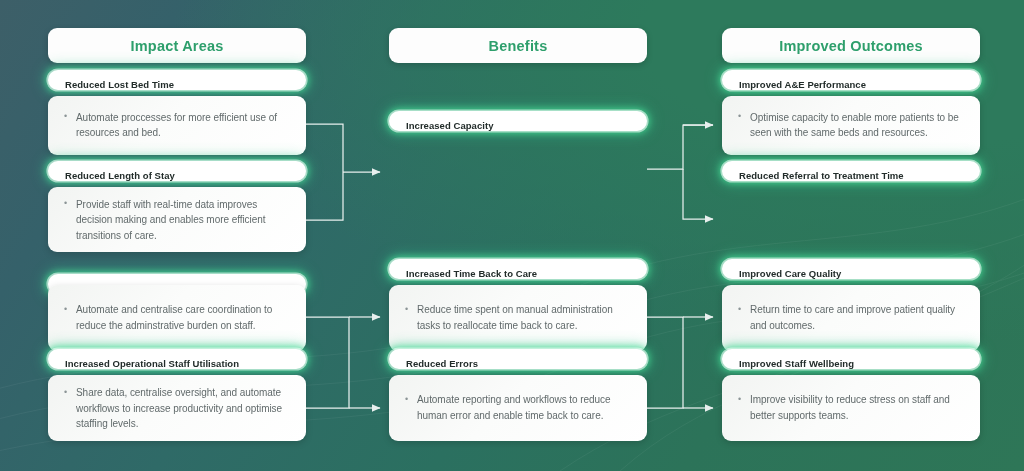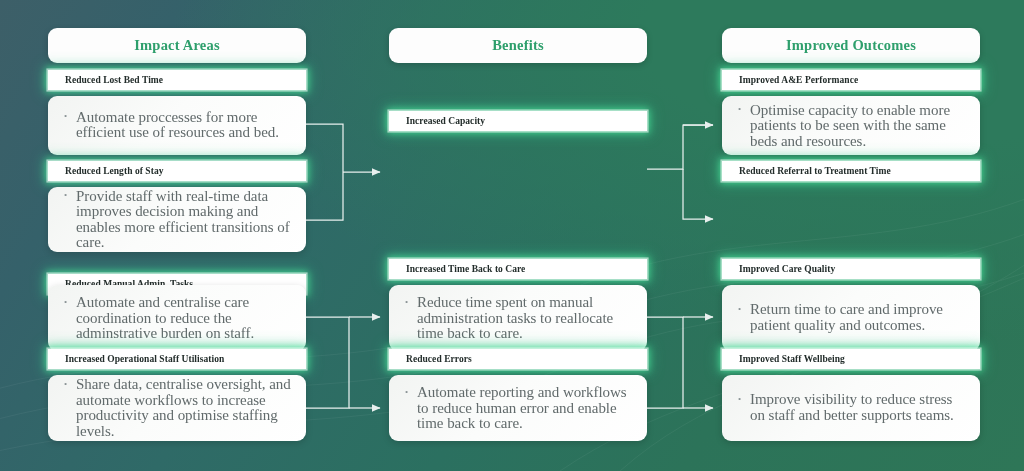--- a/index.html
+++ b/index.html
@@ -27,21 +27,20 @@
     pointer-events: none;
     opacity: .20;
   }
 
   
   .column {
     position: absolute;
     top: 0;
     width: 258px;
     height: 375px;
-    font-family: Liberation Serif, serif;
   }
   #col-impact   { left: 48px; }
   #col-benefits { left: 389px; }
   #col-outcomes { left: 722px; }
 
   
   .header-card {
     position: absolute;
     top: 28px;
     left: 0;
@@ -61,23 +60,23 @@
     letter-spacing: .2px;
   }
 
   
   .pill {
     position: absolute;
     left: 0;
     width: 258px;
     height: 20px;
     background: #ffffff;
-    border-radius: 0;
+    border-radius: 10px;
     display: flex;
-    align-items: center;
+    align-items: flex-end;
     padding-left: 17px;
     box-shadow:
       0 0 0 1.6px rgba(255,255,255,.55),
       0 0 7px 2px rgba(70,220,150,.85),
       0 0 14px 4px rgba(60,200,140,.45);
   }
   .pill span {
     color: #222c2a;
     font-size: 9.5px;
     font-weight: bold;
@@ -100,21 +99,21 @@
     position: absolute;
     top: 50%;
     transform: translateY(-50%);
     left: 14px;
     right: 10px;
   }
   .body-card li {
     position: relative;
     padding-left: 14px;
     color: #616a6b;
-    font-size: 15px;
+    font-size: 10px;
     line-height: 15.6px;
     letter-spacing: -.05px;
   }
   .body-card li::before {
     content: "\2022";
     position: absolute;
     left: 2px;
     top: -.5px;
     color: #8b9496;
     font-size: 9px;

